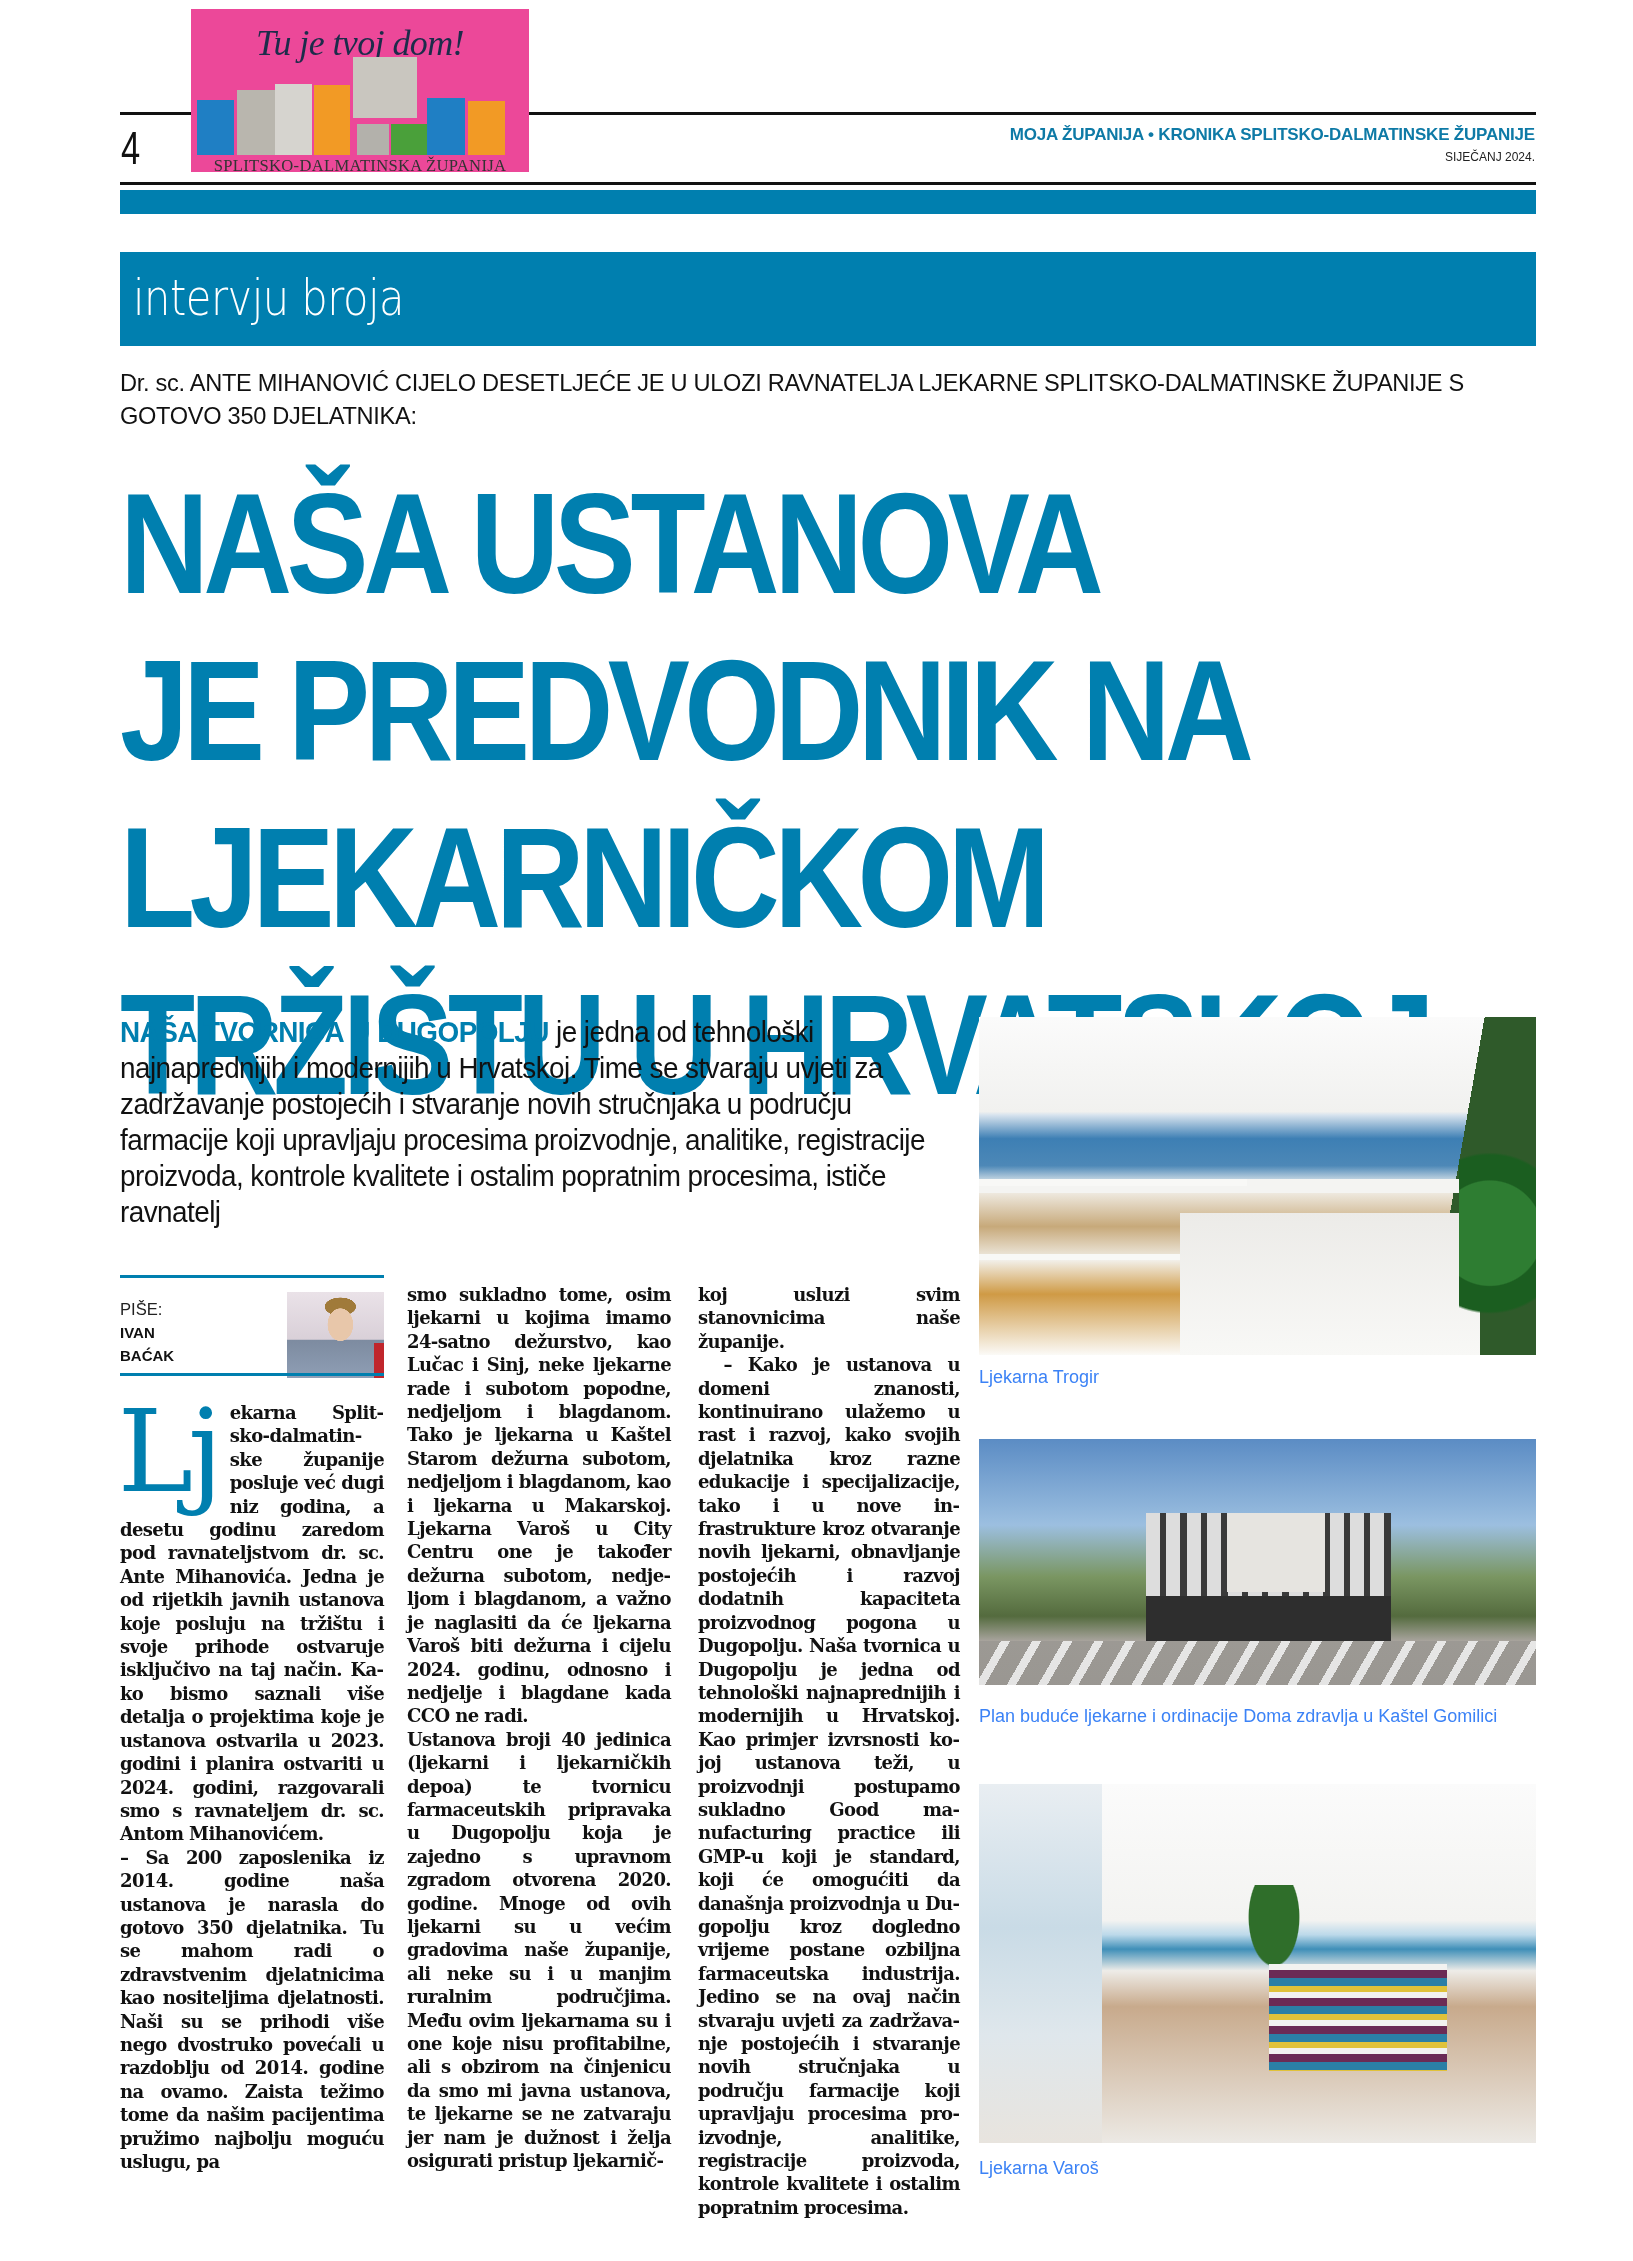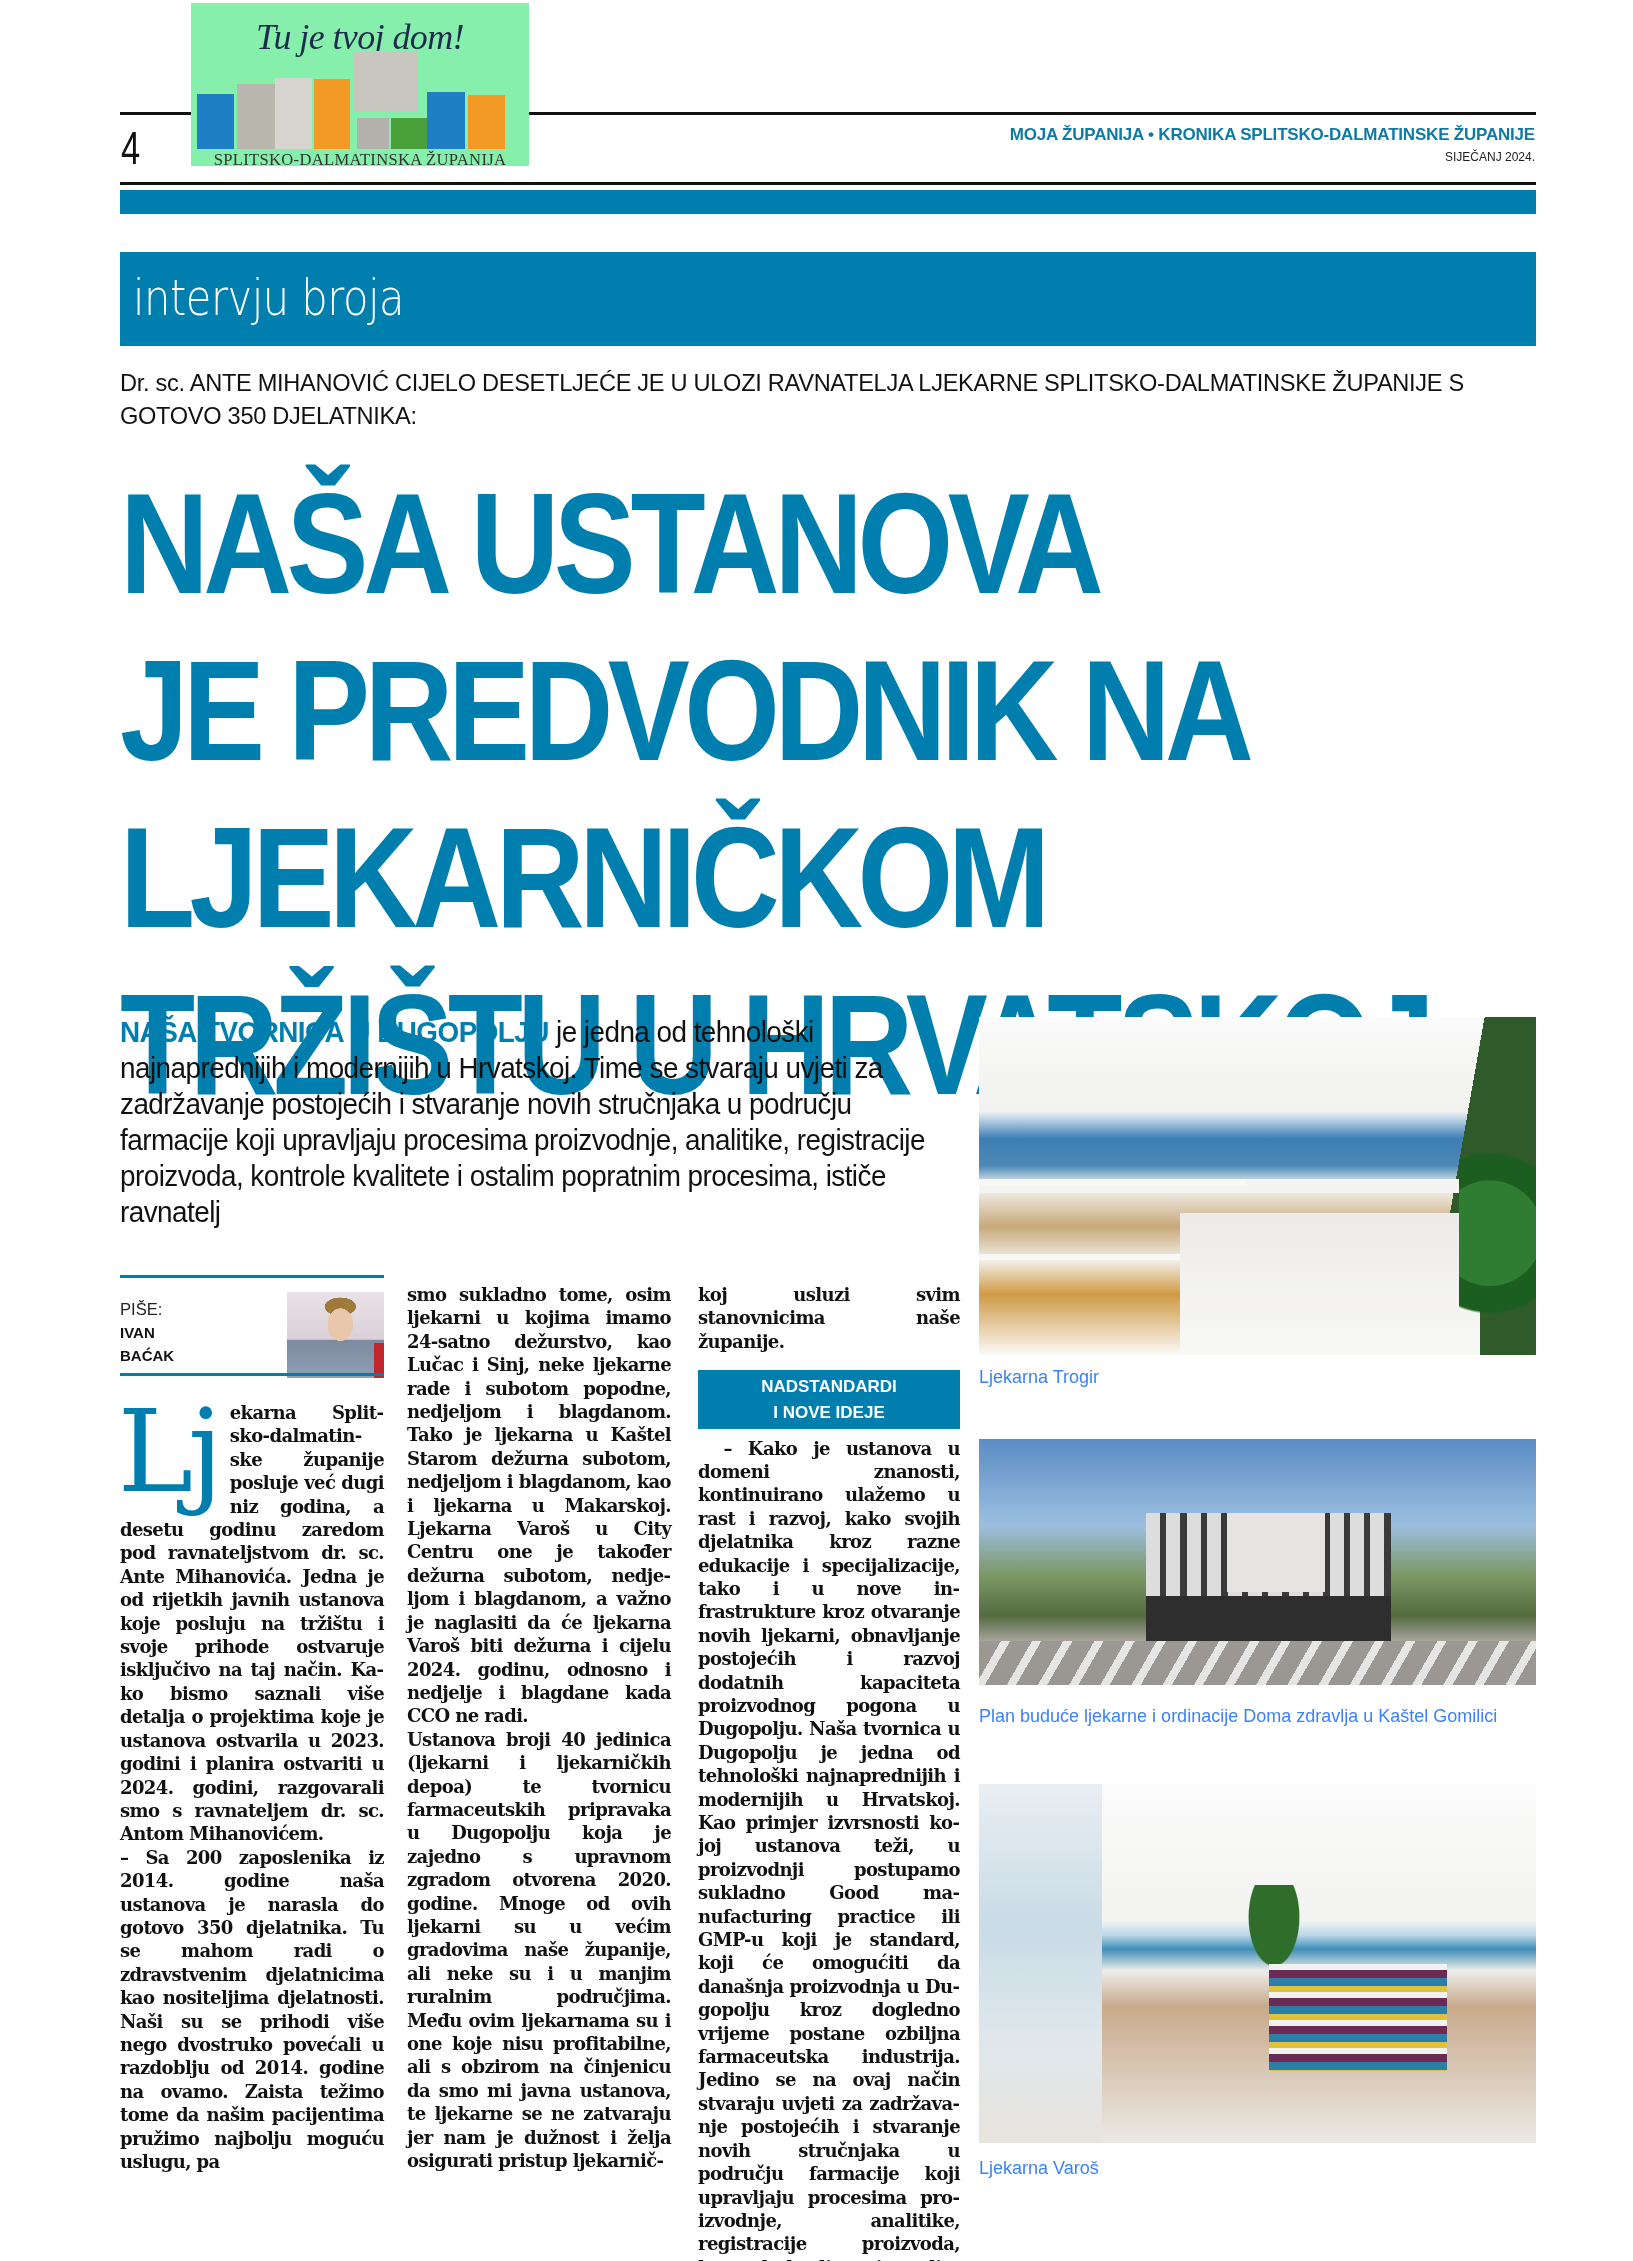--- a/index.html
+++ b/index.html
@@ -5,21 +5,21 @@
   * { box-sizing: border-box; margin: 0; padding: 0; }
   html, body { width: 1633px; height: 2261px; background: #fff; overflow: hidden; }
   body { position: relative; font-family: "Liberation Sans", sans-serif; color: #111; }
 
   
   .hdr-line-top { position: absolute; left: 120px; top: 112px; width: 1416px; height: 3.2px; background: #111; }
   .hdr-line-bot { position: absolute; left: 120px; top: 182px; width: 1416px; height: 3.2px; background: #111; }
   .hdr-band { position: absolute; left: 120px; top: 190px; width: 1416px; height: 24px; background: #007faf; }
   .page-num { position: absolute; left: 121px; top: 125px; font-family: "Liberation Sans Narrow","Liberation Sans", sans-serif; font-size: 46px; line-height: 46px; color: #111; transform: scaleX(0.75); transform-origin: left top; }
 
-  .logo { position: absolute; left: 191px; top: 3px; width: 338px; height: 163px; background: #86efac; }
+  .logo { position: absolute; left: 191px; top: 9px; width: 338px; height: 163px; background: #ec4899; }
   .logo-slogan { position: absolute; left: 0; top: 12.8px; width: 100%; text-align: center; font-family: "Liberation Serif", serif; font-style: italic; font-size: 36px; color: #1c2c4a; letter-spacing: -0.6px; }
   .logo-bars { position: absolute; left: 6.4px; top: 71px; width: 325px; height: 75px; }
   .logo-bars span { position: absolute; bottom: 0; display: block; }
   .logo-caption { position: absolute; left: 0; top: 147px; width: 100%; text-align: center; font-family: "Liberation Serif", serif; font-size: 16.6px; color: #333; letter-spacing: 0.3px; }
 
   .hdr-right { position: absolute; right: 98px; top: 125px; text-align: right; }
   .hdr-pub { font-family: "Liberation Sans", sans-serif; font-weight: bold; font-size: 17px; color: #0e7aa6; letter-spacing: -0.2px; }
   .hdr-date { margin-top: 5.1px; font-size: 12px; color: #222; }
 
   
@@ -147,24 +147,20 @@
   <p>– Sa 200 zaposlenika iz 2014. go­dine naša ustanova je narasla do gotovo 350 djelatnika. Tu se mahom radi o zdravstvenim djelatnicima kao nositeljima djelatnosti. Naši su se prihodi više nego dvostruko povećali u razdoblju od 2014. godine na ovamo. Zaista težimo tome da našim pacijentima pružimo najbolju moguću uslugu, pa</p>
 </div>
 
 <div class="col col2">
   <p>smo sukladno tome, osim lje­karni u kojima imamo 24-sat­no dežurstvo, kao Lučac i Sinj, neke ljekarne rade i subotom popodne, nedjeljom i blagda­nom. Tako je ljekarna u Kaštel Starom dežurna subotom, ne­djeljom i blagdanom, kao i lje­karna u Makarskoj. Ljekarna Varoš u City Centru one je ta­kođer dežurna subotom, nedje­ljom i blagdanom, a važno je naglasiti da će ljekarna Varoš biti dežurna i cijelu 2024. godi­nu, odnosno i nedjelje i blagda­ne kada CCO ne radi.</p>
   <p>Ustanova broji 40 jedinica (lje­karni i ljekarničkih depoa) te tvornicu farmaceutskih pri­pravaka u Dugopolju koja je zajedno s upravnom zgradom otvorena 2020. godine. Mno­ge od ovih ljekarni su u većim gradovima naše županije, ali neke su i u manjim rural­nim područjima. Među ovim ljekarnama su i one koje ni­su profitabilne, ali s obzirom na činjenicu da smo mi javna ustanova, te ljekarne se ne za­tvaraju jer nam je dužnost i že­lja osigurati pristup ljekarnič-</p>
 </div>
 
 <div class="col col3">
   <p>koj usluzi svim stanovnicima naše županije.</p>
-  <div class="sidebox">
-    <div>NADSTANDARDI</div>
-    <div>I NOVE IDEJE</div>
-  </div>
   <p class="indent">– Kako je ustanova u dome­ni znanosti, kontinuirano ula­žemo u rast i razvoj, kako svojih djelatnika kroz razne edukacije i specijalizacije, tako i u nove in­frastrukture kroz otvaranje no­vih ljekarni, obnavljanje postoje­ćih i razvoj dodatnih kapaciteta proizvodnog pogona u Dugopo­lju. Naša tvornica u Dugopolju je jedna od tehnološki najna­prednijih i modernijih u Hrvat­skoj. Kao primjer izvrsnosti ko­joj ustanova teži, u proizvodnji postupamo sukladno Good ma­nufacturing practice ili GMP-u koji je standard, koji će omogući­ti da današnja proizvodnja u Du­gopolju kroz dogledno vrijeme postane ozbiljna farmaceutska industrija. Jedino se na ovaj na­čin stvaraju uvjeti za zadržava­nje postojećih i stvaranje novih stručnjaka u području farmaci­je koji upravljaju procesima pro­izvodnje, analitike, registracije proizvoda, kontrole kvalitete i ostalim popratnim procesima.</p>
 
 </div>
 
 <div class="photo ph-trogir">
   <div class="shelf" style="top:48%"></div>
   <div class="shelf" style="top:70%"></div>
   <div class="floor"></div>
   <div class="plant"></div>
 </div>

